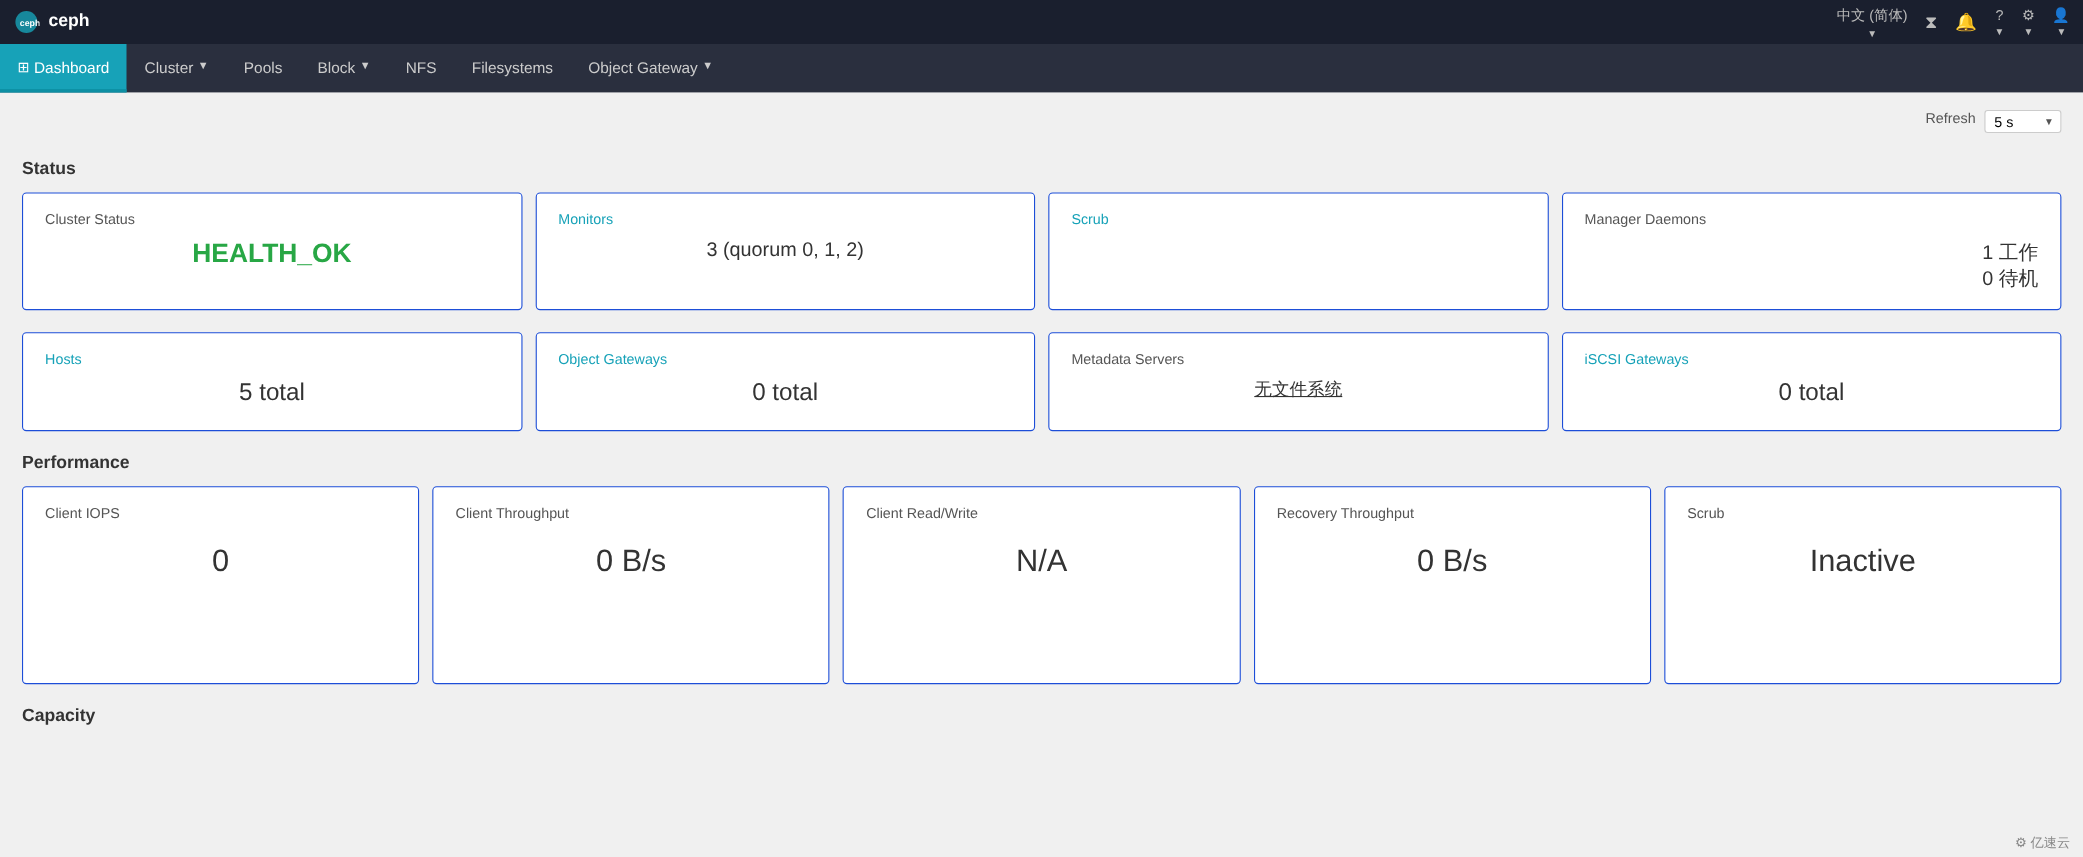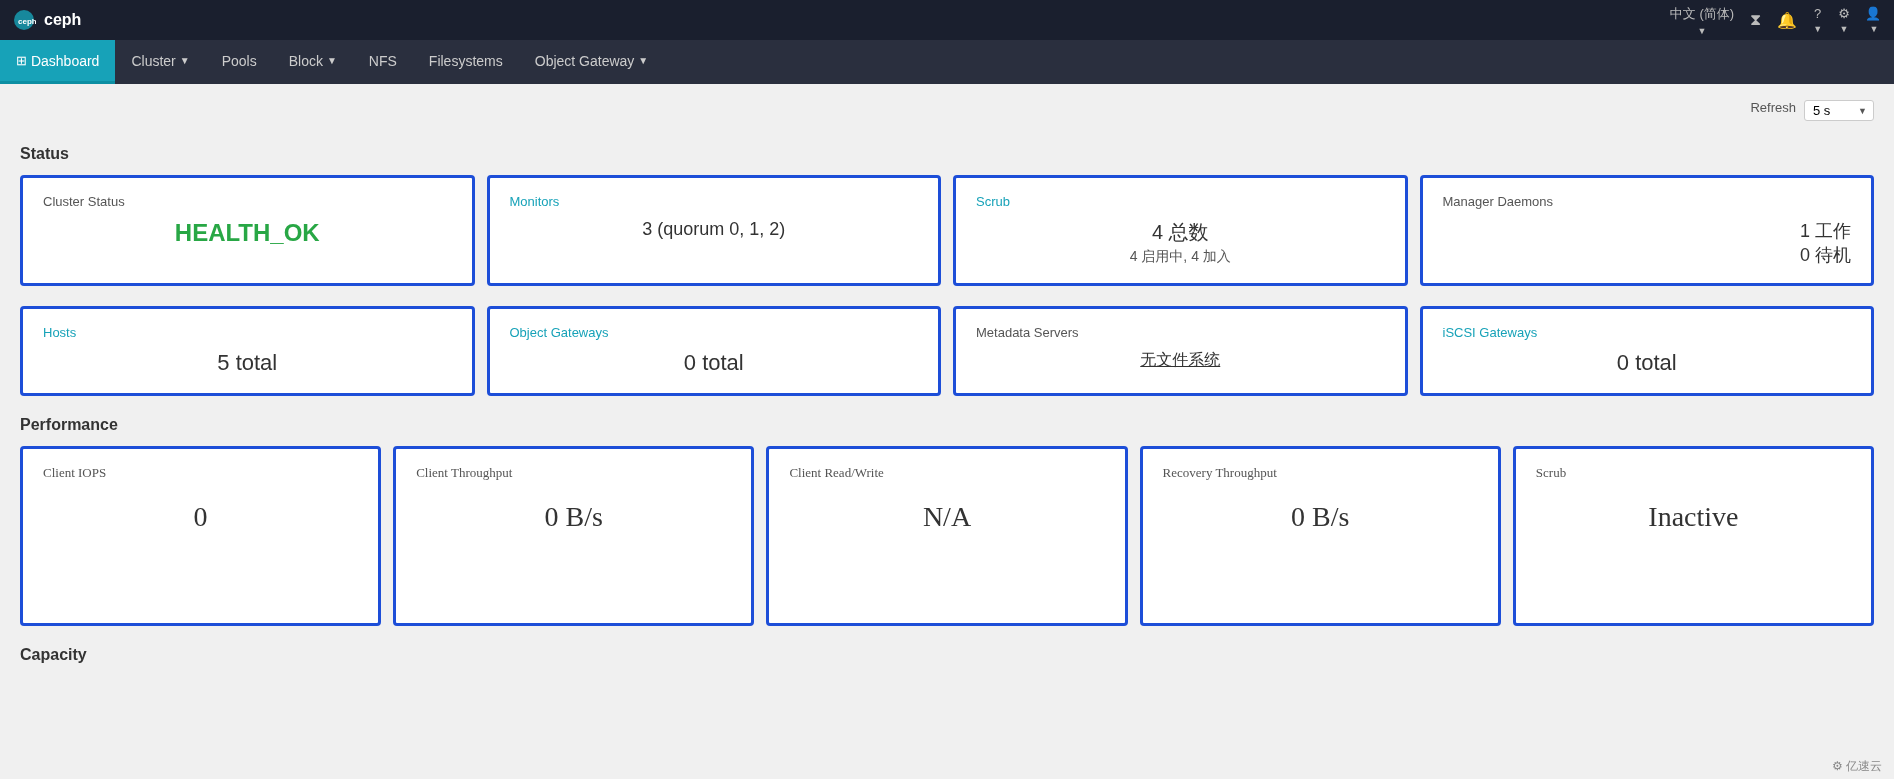--- a/index.html
+++ b/index.html
@@ -112,26 +112,26 @@
       margin-bottom: 12px;
     }
 
     
     .card-grid {
       display: grid;
       gap: 12px;
       margin-bottom: 20px;
     }
     .card-grid-4 { grid-template-columns: repeat(4, 1fr); }
-    .card-grid-5 { grid-template-columns: repeat(5, 1fr); font-family: Liberation Serif, serif; }
+    .card-grid-5 { grid-template-columns: repeat(5, 1fr); }
 
     .card {
       background: #fff;
       border-radius: 4px;
-      border: 3px solid #1d4ed8;
+      border: 1px solid #1d4ed8;
       padding: 16px 20px;
       min-height: 90px;
     }
 
     .card-title {
       font-size: 13px;
       color: #555;
       margin-bottom: 10px;
     }
     .card-title.link {
@@ -293,24 +293,20 @@
       <div class="card-value health-ok">HEALTH_OK</div>
     </div>
 
     <div class="card">
       <div class="card-title link">Monitors</div>
       <div class="card-value" style="text-align:center;font-size:18px;">3 (quorum 0, 1, 2)</div>
     </div>
 
     <div class="card">
       <div class="card-title link">Scrub</div>
-      <div class="card-value-multi">
-        <span class="line1">4 总数</span>
-        <span class="line2">4 启用中, 4 加入</span>
-      </div>
     </div>
 
     <div class="card">
       <div class="card-title">Manager Daemons</div>
       <div class="manager-values">
         <span class="mv-line">1 工作</span>
         <span class="mv-line">0 待机</span>
       </div>
     </div>
 

